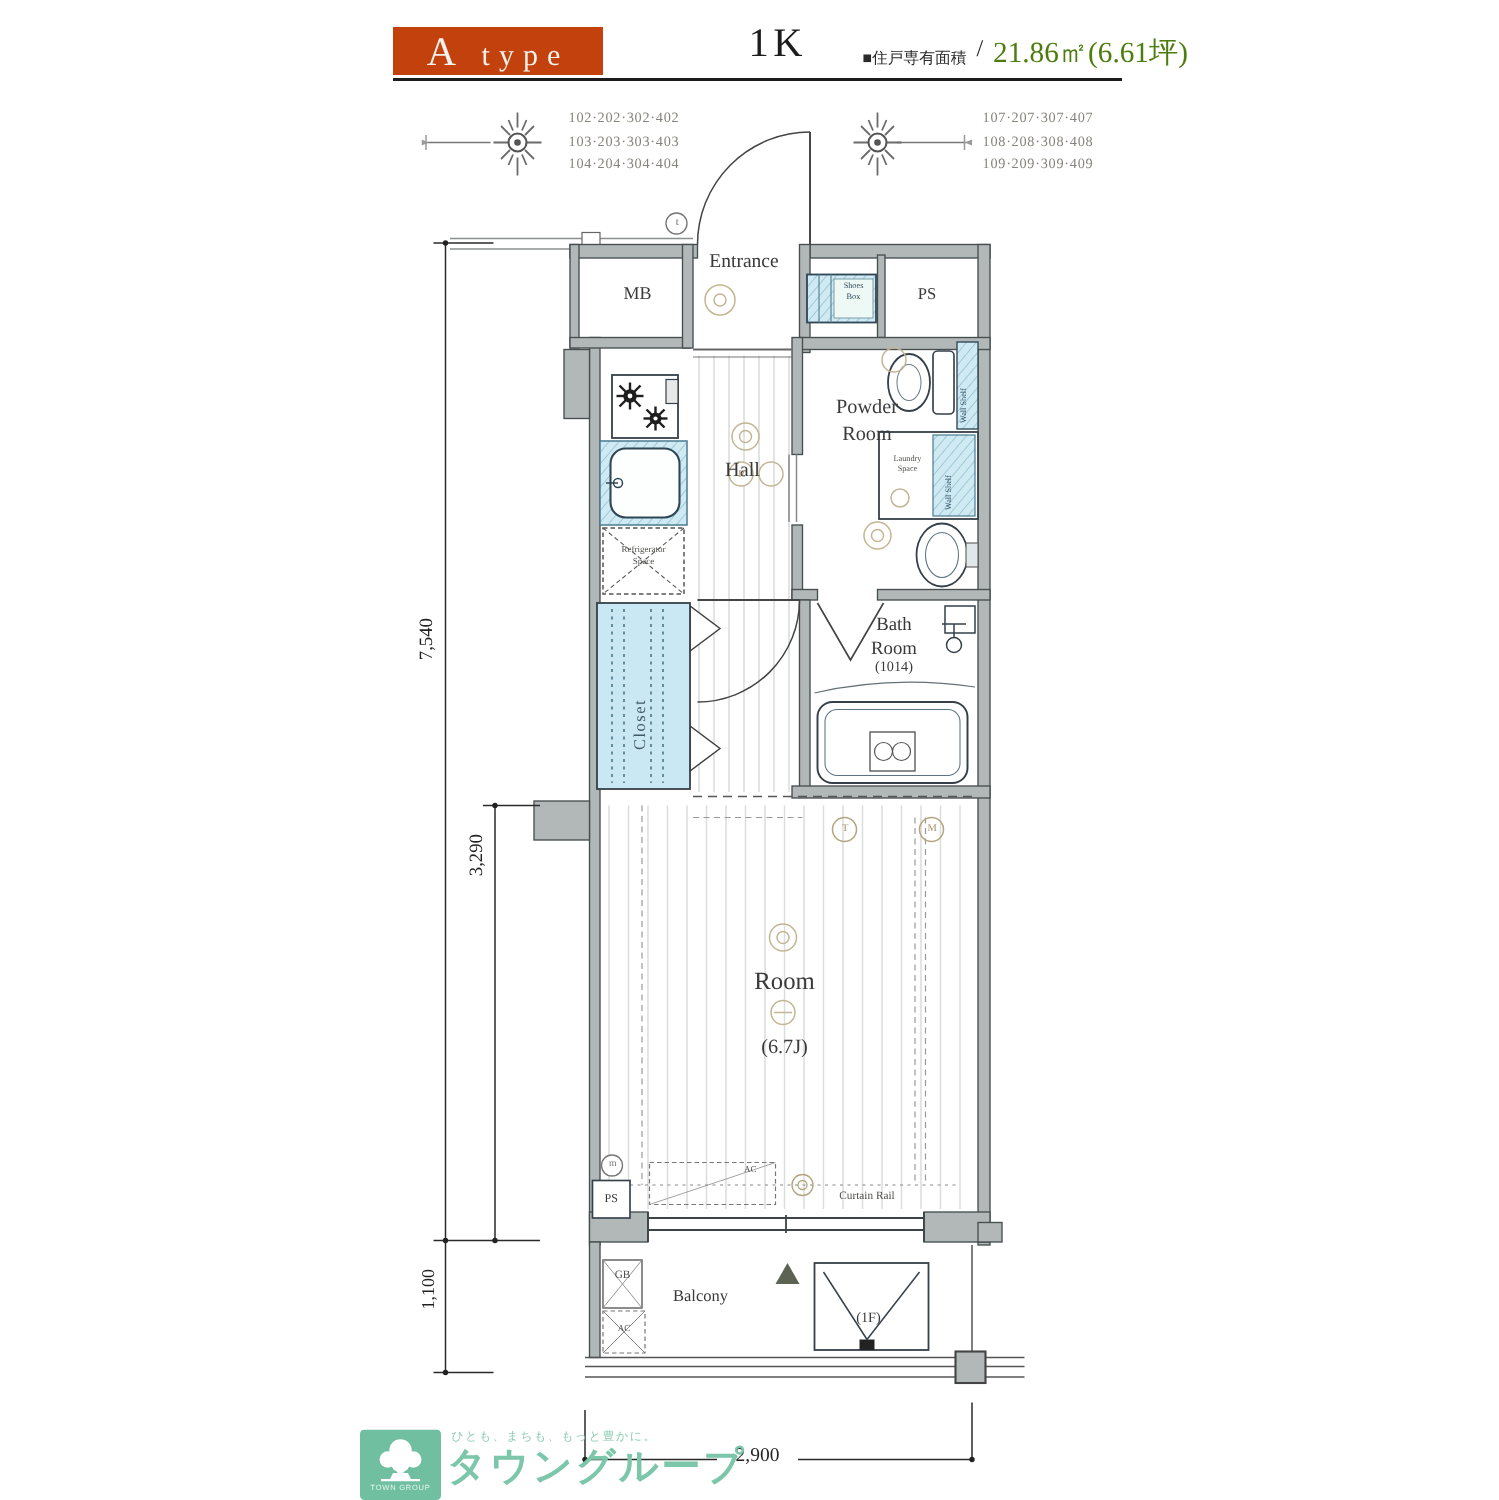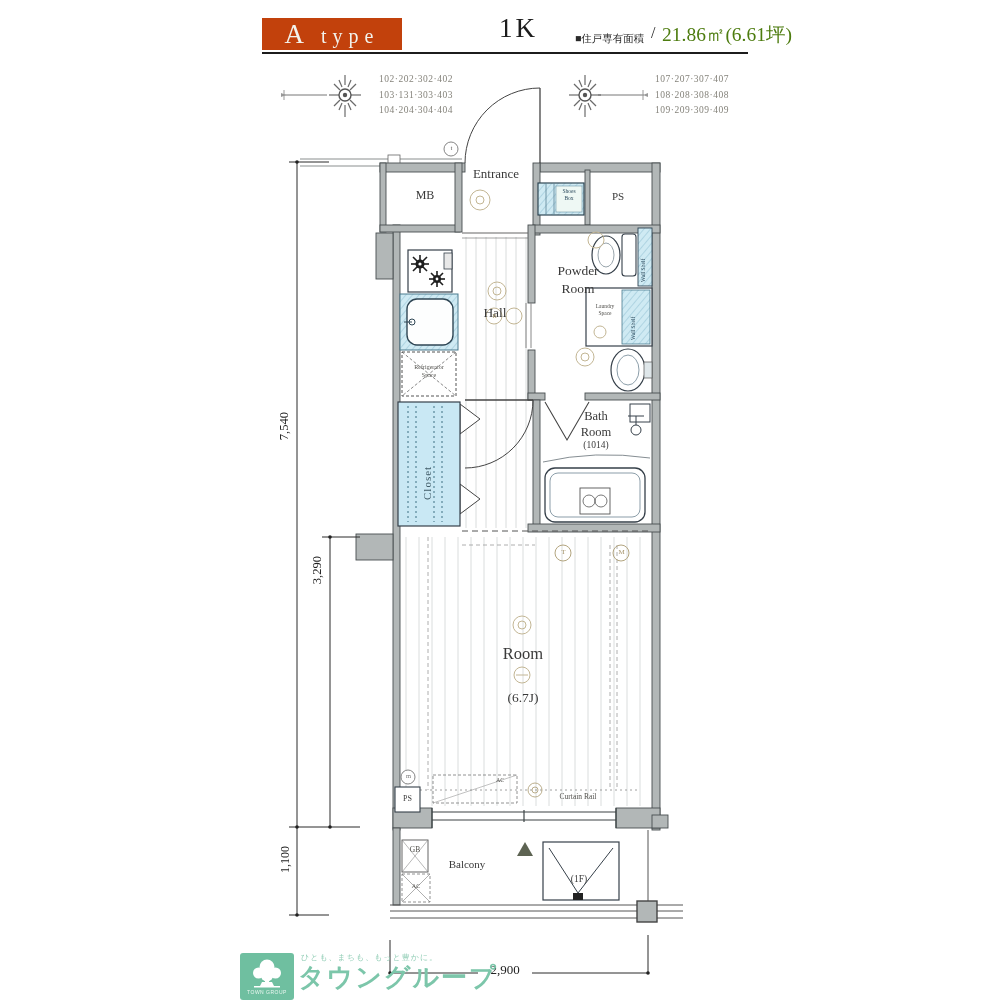--- a/index.html
+++ b/index.html
@@ -60,21 +60,21 @@
       <line x1="58" y1="7" x2="61" y2="14"></line>
         <line x1="67" y1="30" x2="70" y2="37"></line>
       <line x1="70" y1="7" x2="67" y2="14"></line>
         <line x1="61" y1="30" x2="58" y2="37"></line>
     </g>
     <circle cx="64" cy="22" r="6" fill="none" stroke="#555" stroke-width="1.4"></circle>
     <circle cx="64" cy="22" r="2.2" fill="#555"></circle>
   </svg>
   <div class="abs units" style="left:379px;top:72px;">
     <div>102·202·302·402</div>
-    <div>103·131·303·403</div>
+    <div>103·203·303·403</div>
     <div>104·204·304·404</div>
   </div>
 
   <svg class="abs" style="left:558px;top:73px;" width="115" height="48" viewBox="0 0 115 48">
     <line x1="40" y1="22" x2="86" y2="22" stroke="#777" stroke-width="1"></line>
     <line x1="85" y1="17" x2="85" y2="27" stroke="#999" stroke-width="1"></line>
     <path d="M90 20 l-5 2 5 2 z" fill="#999"></path>
     <g stroke="#6b6b6b" stroke-width="1.2">
       <line x1="27" y1="2" x2="27" y2="12"></line>
         <line x1="27" y1="32" x2="27" y2="44"></line>

